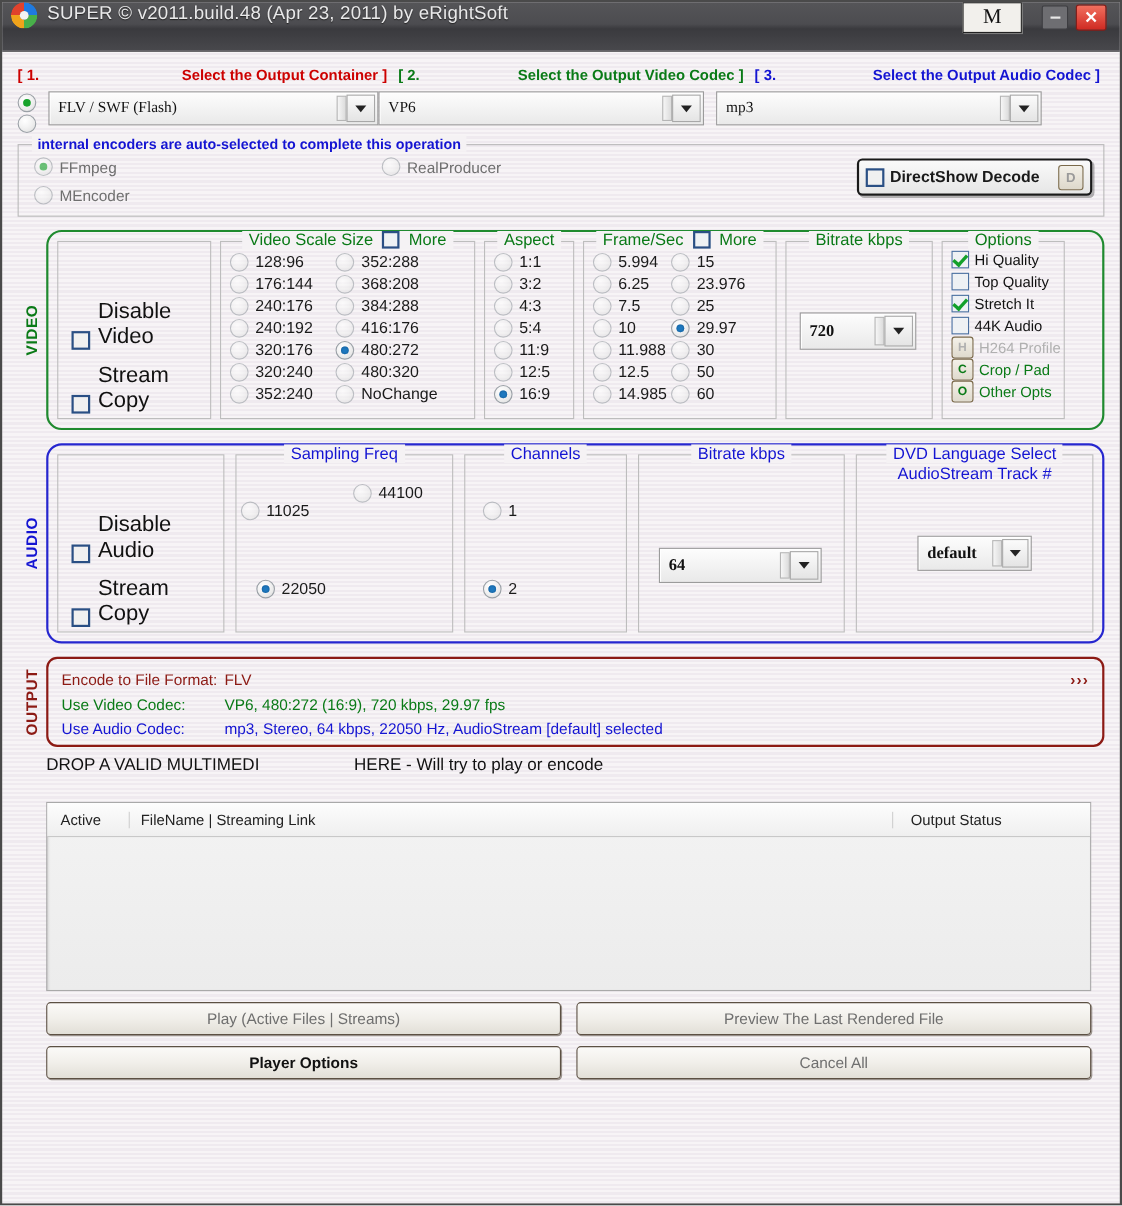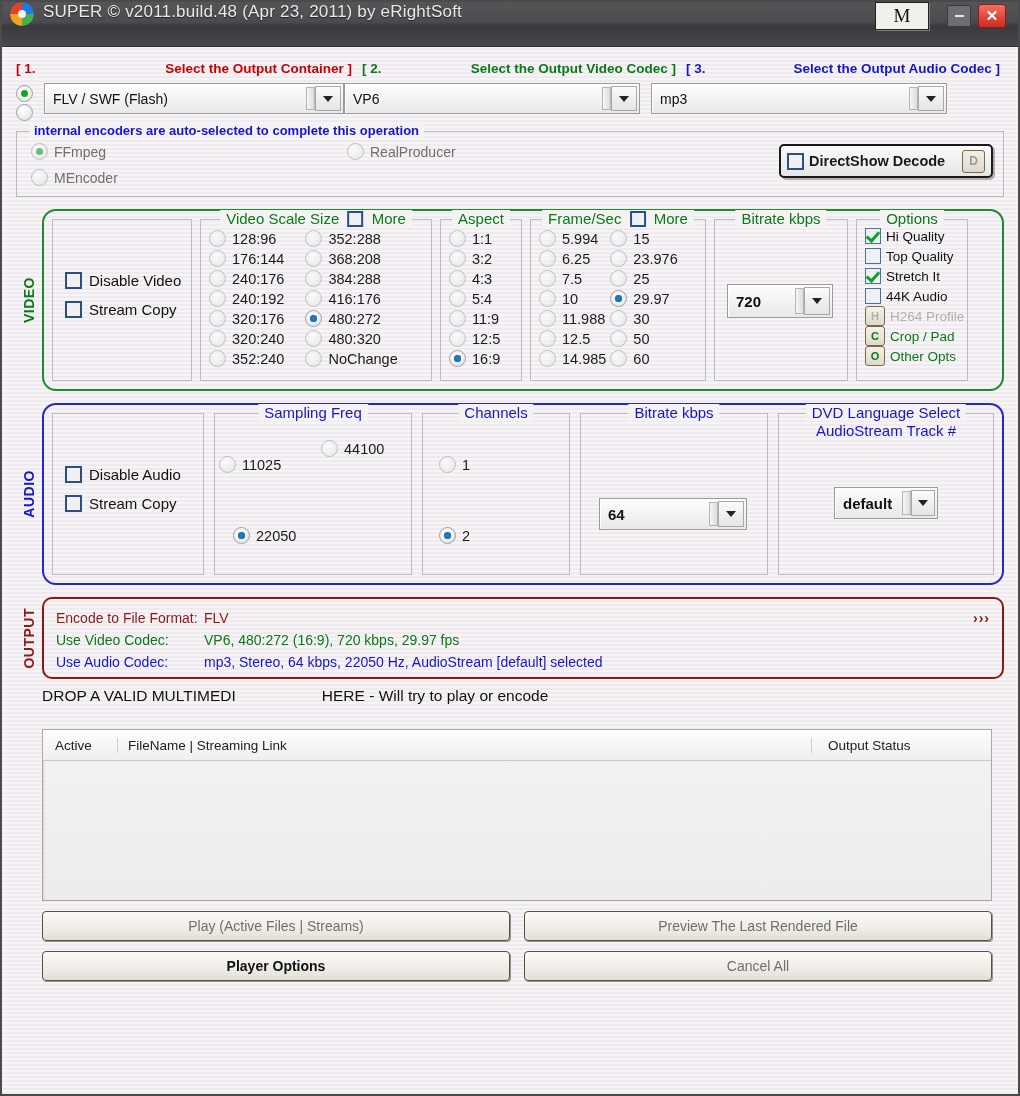--- a/index.html
+++ b/index.html
@@ -58,21 +58,21 @@
     border:1px solid #9aa0a6;box-sizing:border-box;position:relative;flex:0 0 auto;}
   .rad.on::after{content:"";position:absolute;left:4px;top:4px;width:7px;height:7px;border-radius:50%;
     background:#1f7ac0;box-shadow:inset 0 0 2px #0d4f87;}
   .rad.ongreen::after{content:"";position:absolute;left:4px;top:4px;width:7px;height:7px;border-radius:50%;
     background:#17a32b;}
   .rad.dim{opacity:.62;}
 
   .combo{
     height:31px;background:linear-gradient(to bottom,#fdfdfd,#e9e9e9);
     border:1px solid #9b9b9b;box-shadow:inset 1px 1px 0 #fff;
-    display:flex;align-items:center;position:relative;box-sizing:border-box;
+    display:flex;align-items:center;position:relative;box-sizing:border-box;font-family:Liberation Serif, serif;
   }
   .combo .val{padding-left:8px;font-size:14px;color:#111;white-space:nowrap;overflow:hidden;}
   .combo .arrowbox{
     position:absolute;right:2px;top:2px;bottom:2px;width:24px;
     background:linear-gradient(to bottom,#fbfbfb,#e4e4e4);border:1px solid #a8a8a8;
     display:flex;align-items:center;justify-content:center;}
   .combo .arrowbox::after{content:"";border-left:5px solid transparent;border-right:5px solid transparent;border-top:6px solid #222;}
   .combo .notch{position:absolute;right:28px;top:3px;bottom:3px;width:7px;
     background:linear-gradient(to right,#f6f6f6,#dcdcdc);border:1px solid #b5b5b5;}
 
@@ -102,21 +102,21 @@
   .frame{margin-left:26px;border-radius:14px;box-sizing:border-box;position:relative;}
   .frame.video{border:2px solid #1f8a2f;height:182px;}
   .frame.audio{border:2px solid #2626cf;height:182px;}
   .frame.output{border:2px solid #8c1a14;height:82px;border-radius:10px;}
 
   .inner-row{display:flex;height:100%;padding:8px;box-sizing:border-box;gap:8px;}
   .panel{border:1px solid #bdbdbd;position:relative;box-sizing:border-box;background:transparent;}
   .panel > .legend{position:absolute;top:-10px;left:50%;transform:translateX(-50%);
     padding:0 6px;background:#f5f2f4;font-size:15px;white-space:nowrap;}
 
-  .chk-line{display:flex;align-items:flex-end;gap:7px;font-size:15px;color:#111;}
+  .chk-line{display:flex;align-items:flex-end;gap:7px;font-size:20px;color:#111;}
 
   .radgrid{display:flex;gap:21px;padding:10px 8px 0 8px;}
   .radcol{display:flex;flex-direction:column;gap:3px;}
   .raditem{display:flex;align-items:center;gap:6px;font-size:14.5px;color:#1a1a1a;white-space:nowrap;}
 
   .optlist{display:flex;flex-direction:column;gap:0px;padding:6px 6px 0 8px;}
   .optrow{display:flex;align-items:center;gap:5px;font-size:13.5px;height:20px;white-space:nowrap;}
   .sqbtn{width:18px;height:18px;border:1px solid #7b6a4a;border-radius:3px;
     background:linear-gradient(to bottom,#f4f1e9,#dfdacd);display:flex;align-items:center;justify-content:center;
     font-size:11px;font-weight:bold;flex:0 0 auto;}

